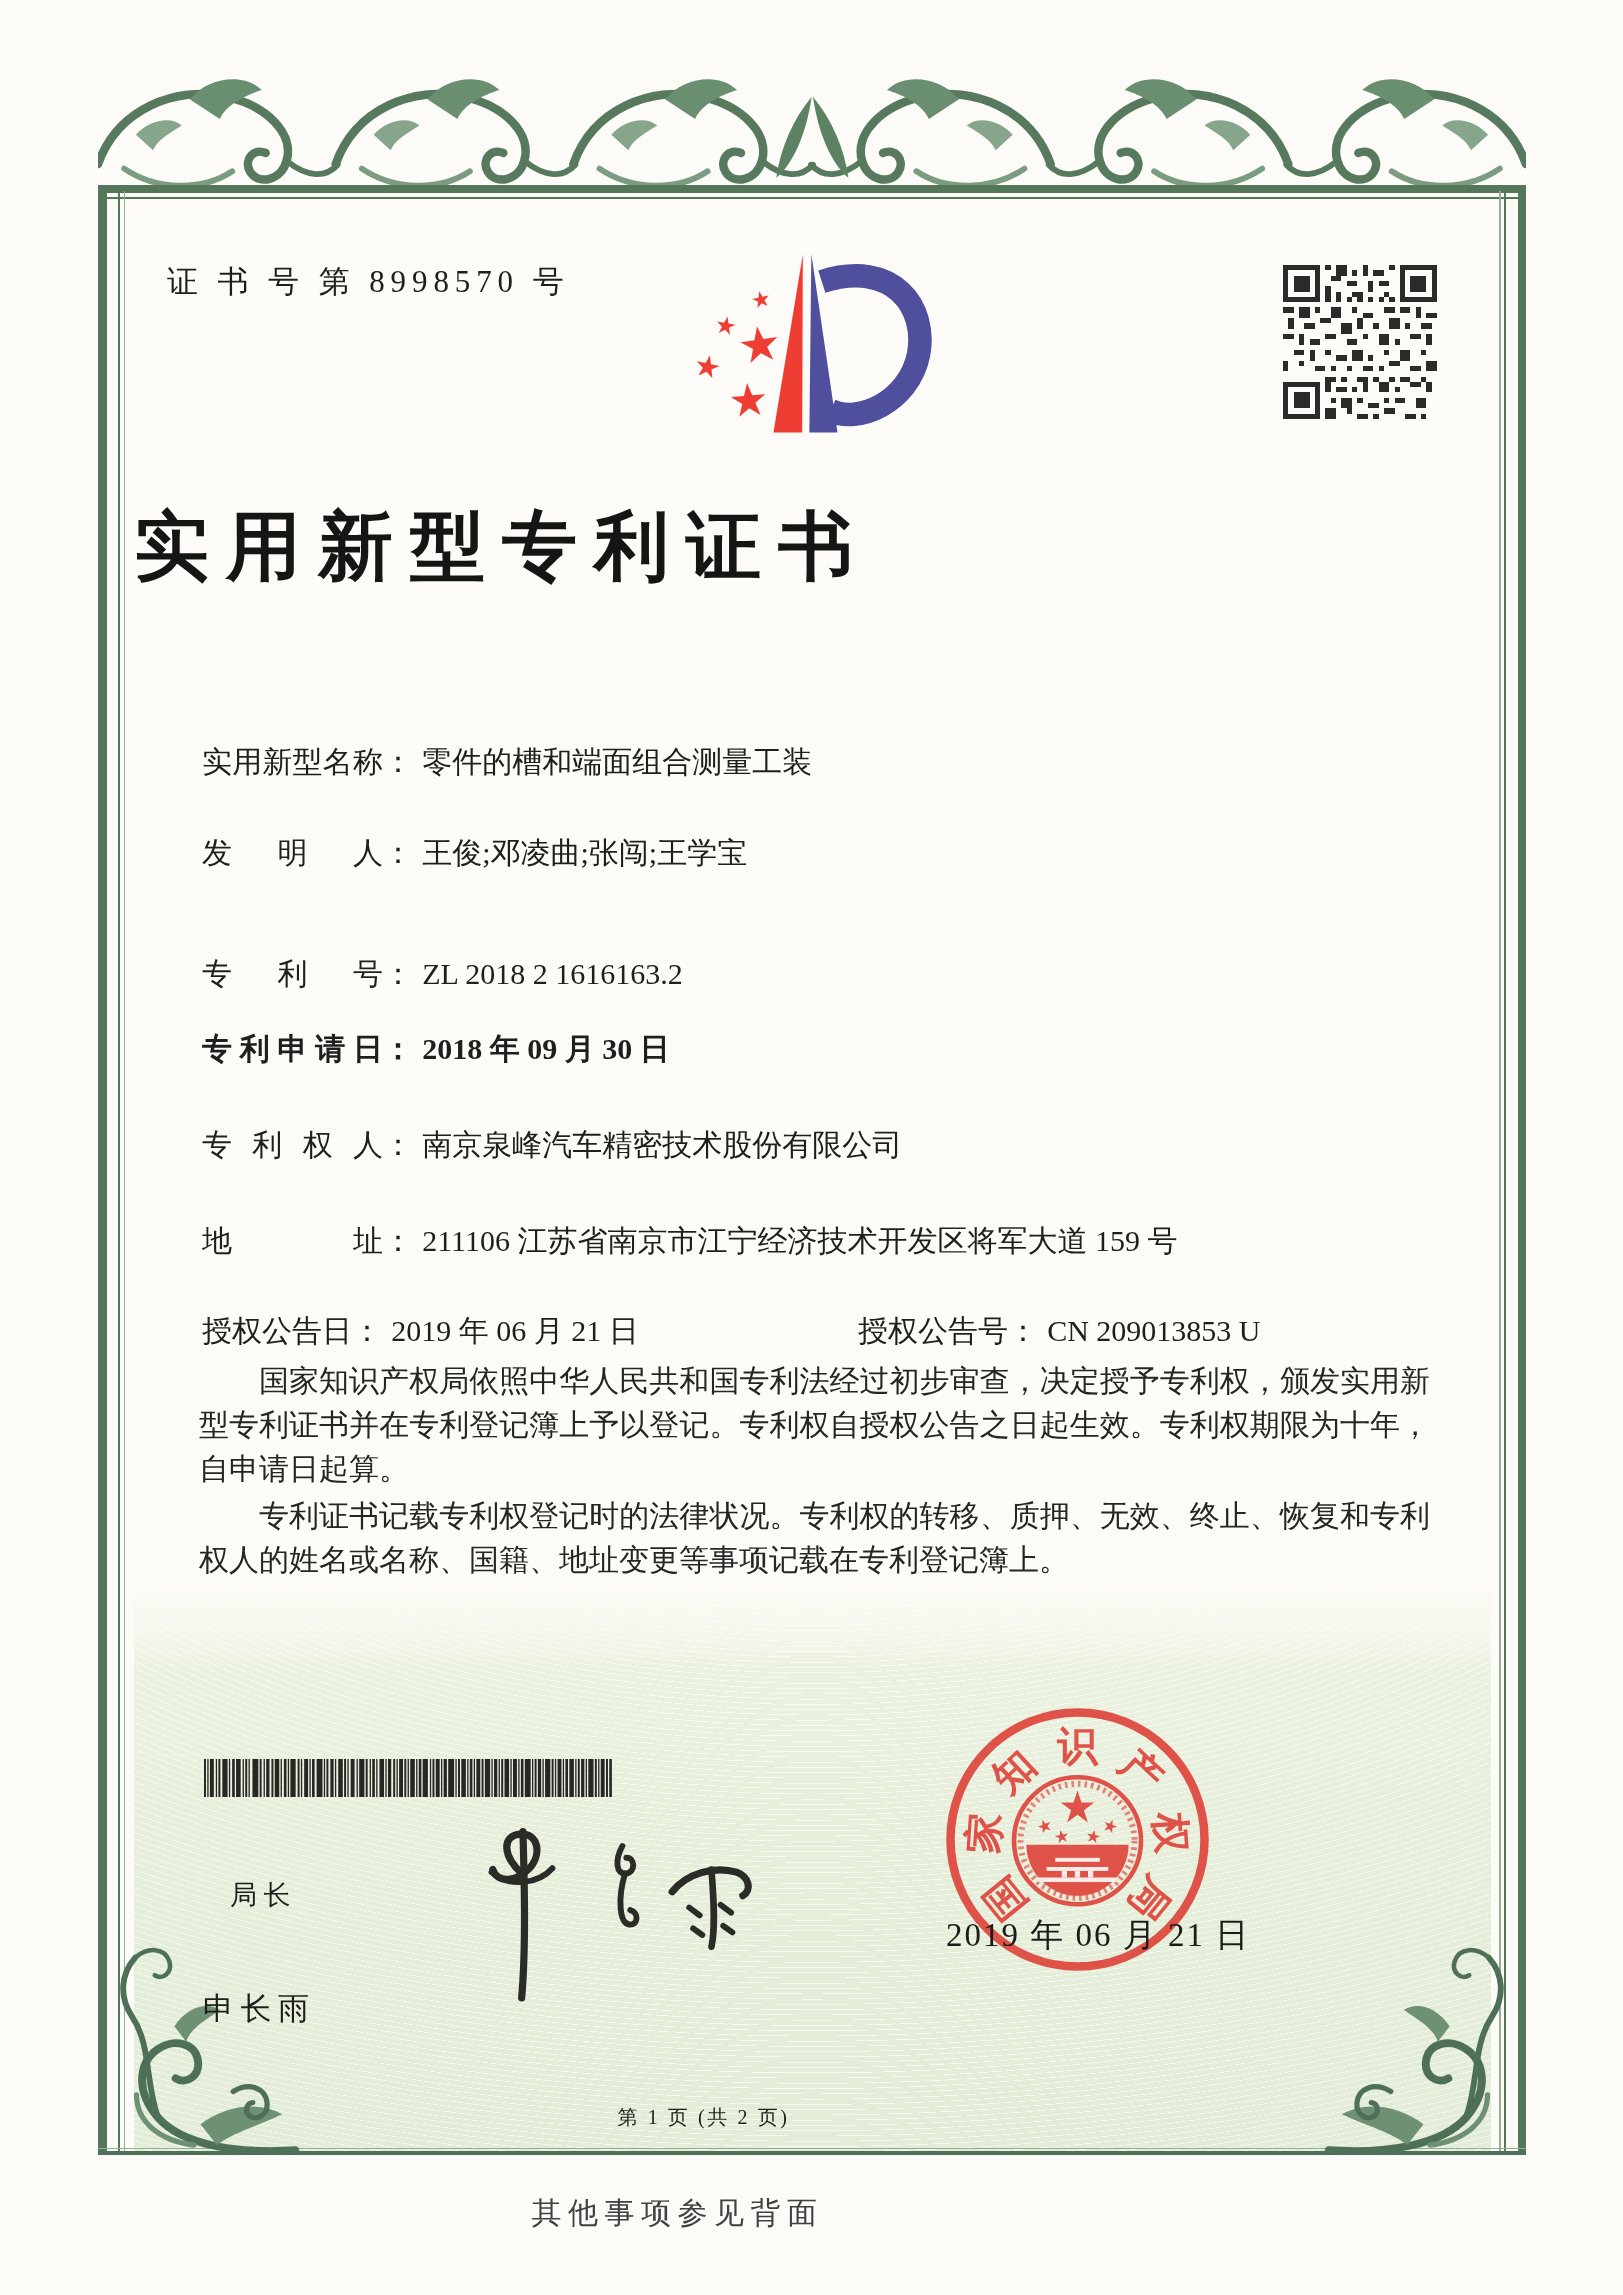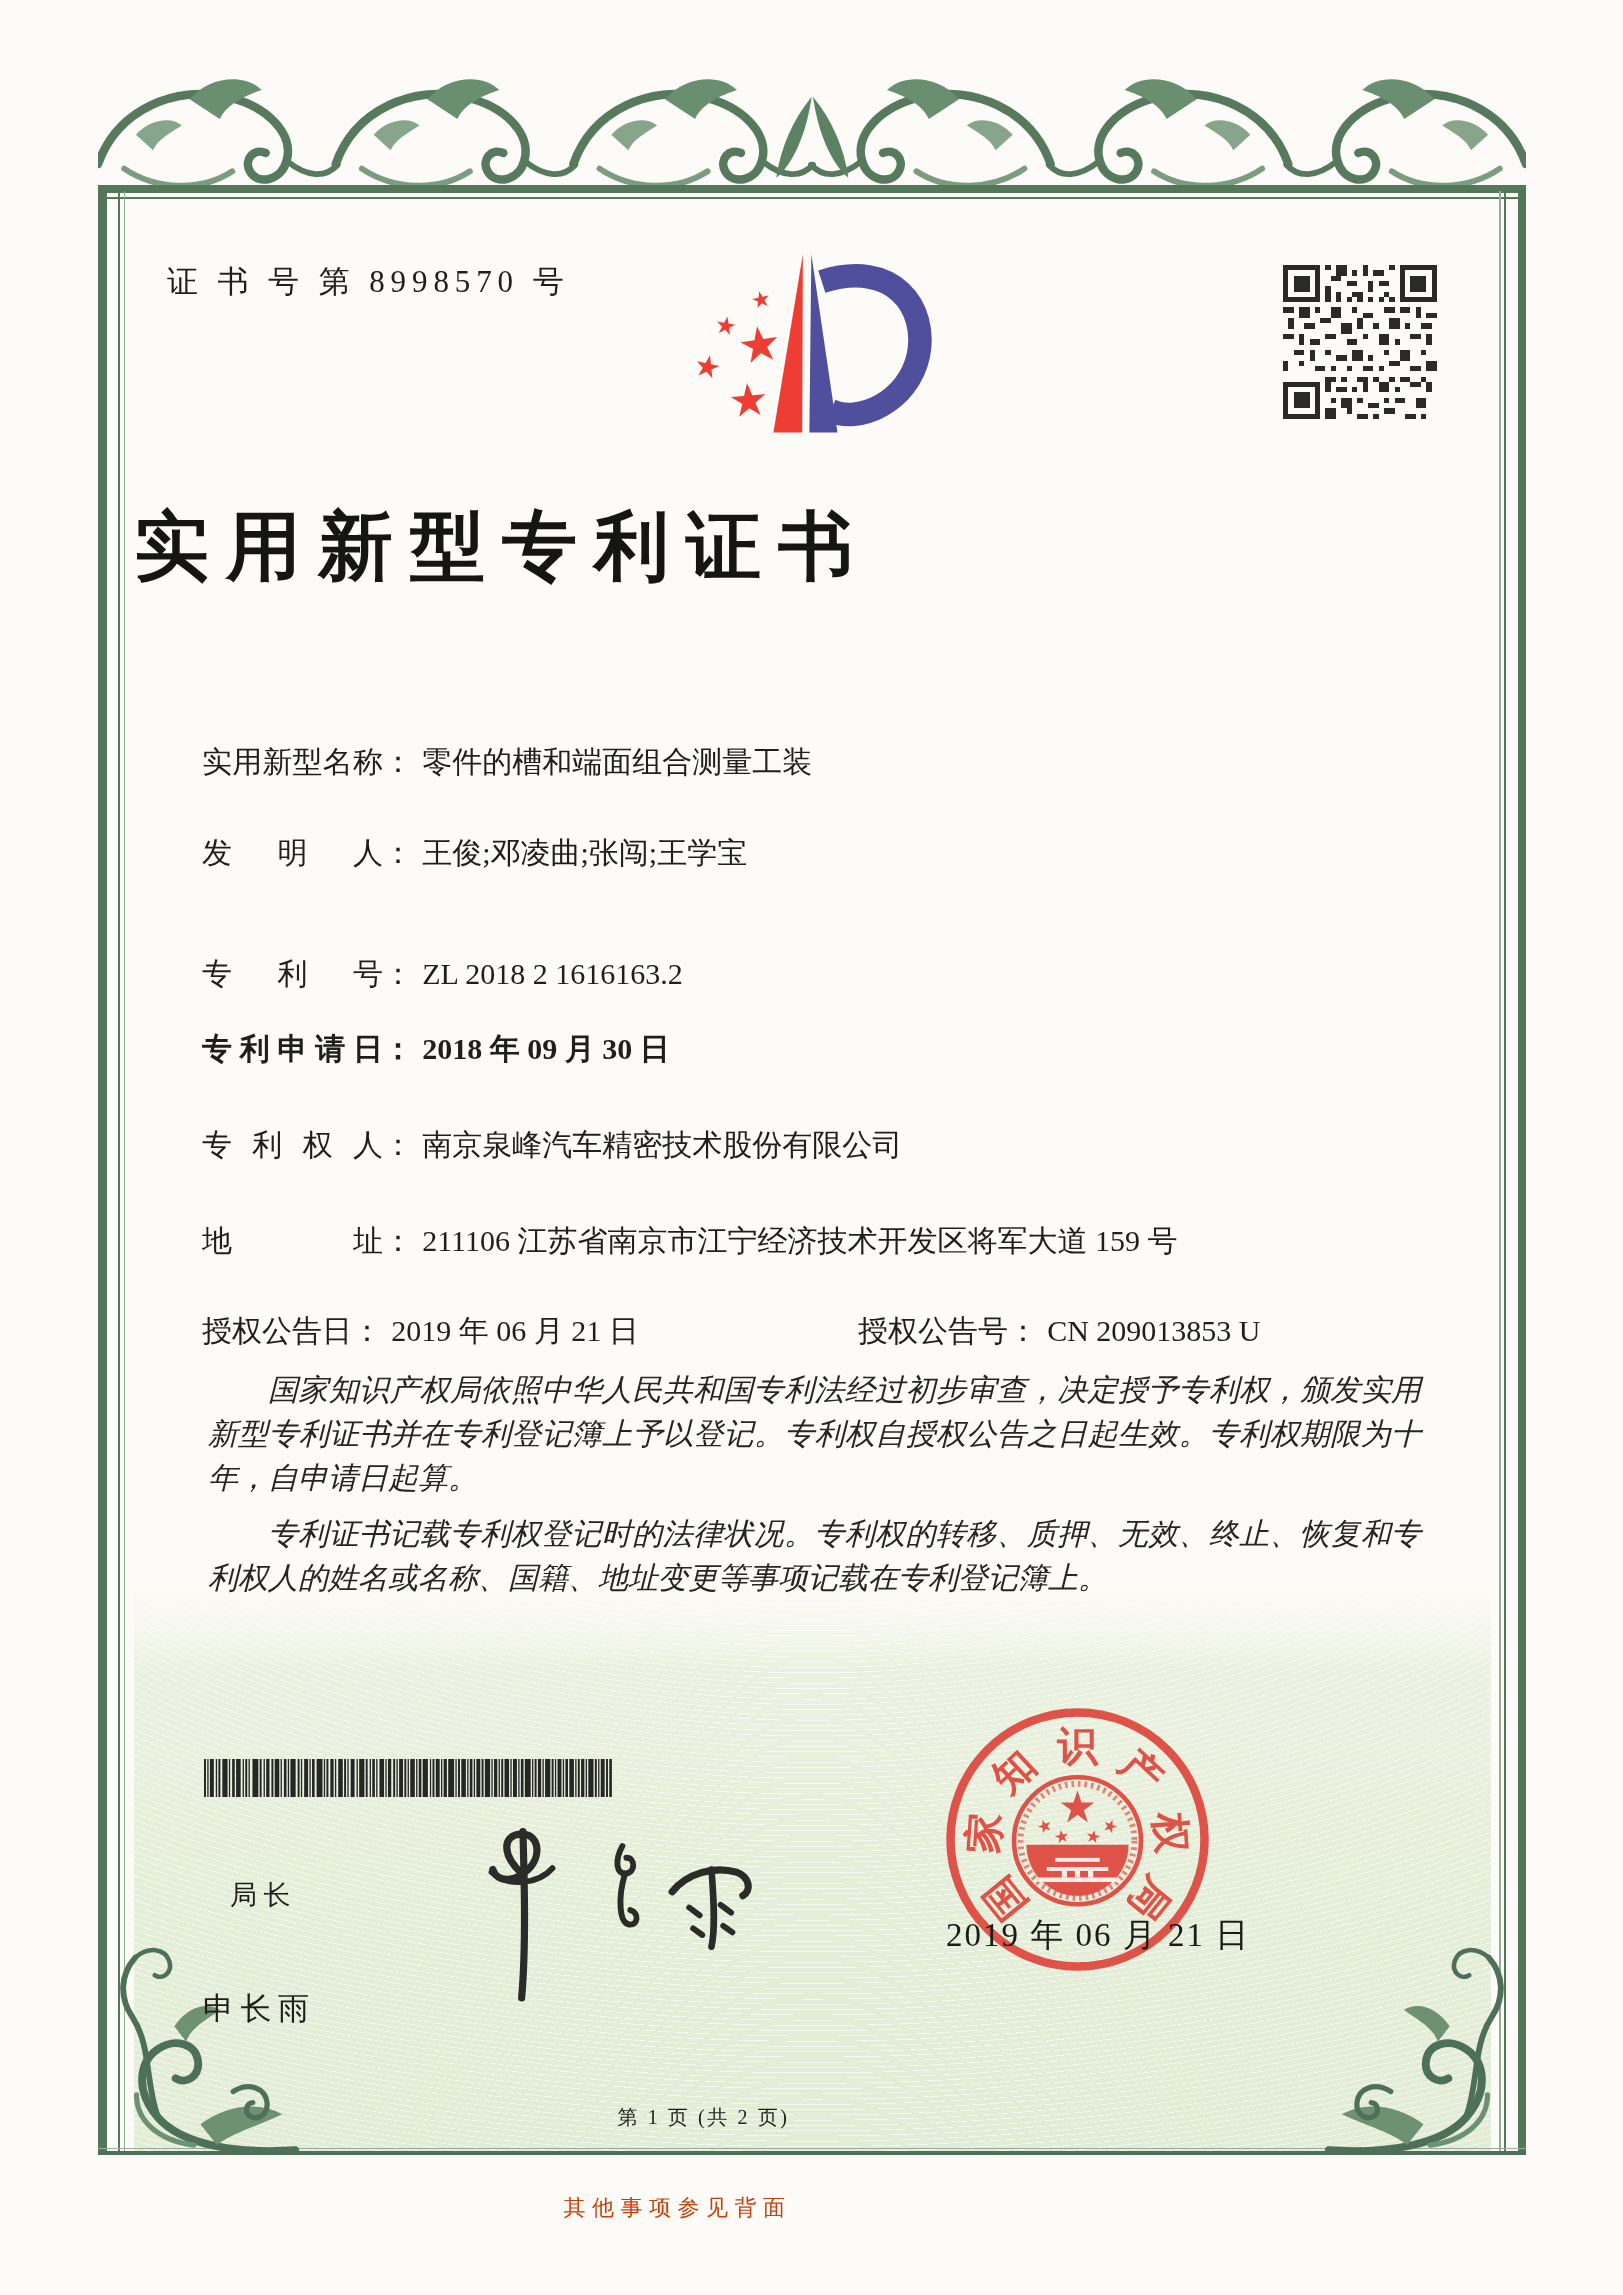--- a/index.html
+++ b/index.html
@@ -42,30 +42,30 @@
   .fields{position:absolute;left:202px;top:742px;width:1244px;font-size:30px;}
   .frow{position:absolute;left:0;white-space:nowrap;}
   .flabel{display:inline-block;width:181px;text-align:justify;text-align-last:justify;vertical-align:bottom;}
   .flabel-nat{display:inline-block;vertical-align:bottom;}
   .fcolon{display:inline-block;margin-right:9.2px;}
   .r1{top:0;} .r2{top:91px;} .r3{top:191px;margin-top:21px;} .r4{top:287px;font-weight:bold;} .r5{top:383px;} .r6{top:479px;} .r7{top:569px;}
   .pair2{position:absolute;left:656px;top:0;white-space:nowrap;}
   
   .paras{position:absolute;left:196px;top:1356px;width:1237px;font-size:30px;line-height:44px;
     text-align:justify;color:#252523;}
-  .paras p{margin:12px;text-indent:60px;font-style:italic;}
+  .paras p{margin:3px;text-indent:60px;}
   
   .barcode{position:absolute;left:204px;top:1759px;width:419px;height:38px;}
   .officer-title{position:absolute;left:203px;top:1877px;font-size:27px;letter-spacing:6.5px;margin-left:27px;}
   .officer-name{position:absolute;left:203px;top:1988px;font-size:31px;letter-spacing:6.5px;}
   .signature{position:absolute;left:418px;top:1808px;width:367px;height:216px;}
   .seal{position:absolute;left:940px;top:1702px;width:275px;height:275px;opacity:.92;}
   .stamp-date{position:absolute;left:946px;top:1913px;width:393px;font-size:33px;letter-spacing:2px;color:#1b1b19;z-index:5;}
   .page-info{position:absolute;left:134px;top:2104px;width:1139px;text-align:center;font-size:20px;letter-spacing:2.6px;}
-  .back-note{position:absolute;left:134px;top:2193px;width:1087px;text-align:center;font-size:22px;letter-spacing:6.5px;color:#c2410c;}
+  .back-note{position:absolute;left:134px;top:2193px;width:1087px;text-align:center;font-size:30px;letter-spacing:6.5px;color:#404040;}
 </style>
 </head>
 <body>
 
 <div class="page">
 
   <svg class="frame-top-band" viewBox="0 0 2181 235" fill="none">
     <defs>
       <g id="unit">
         <path d="M0,165 C30,80 120,45 195,62 C260,76 300,120 288,160 C280,190 245,198 232,176 C222,158 238,140 256,148" stroke="#577a5f" stroke-width="13" stroke-linecap="round"></path>

